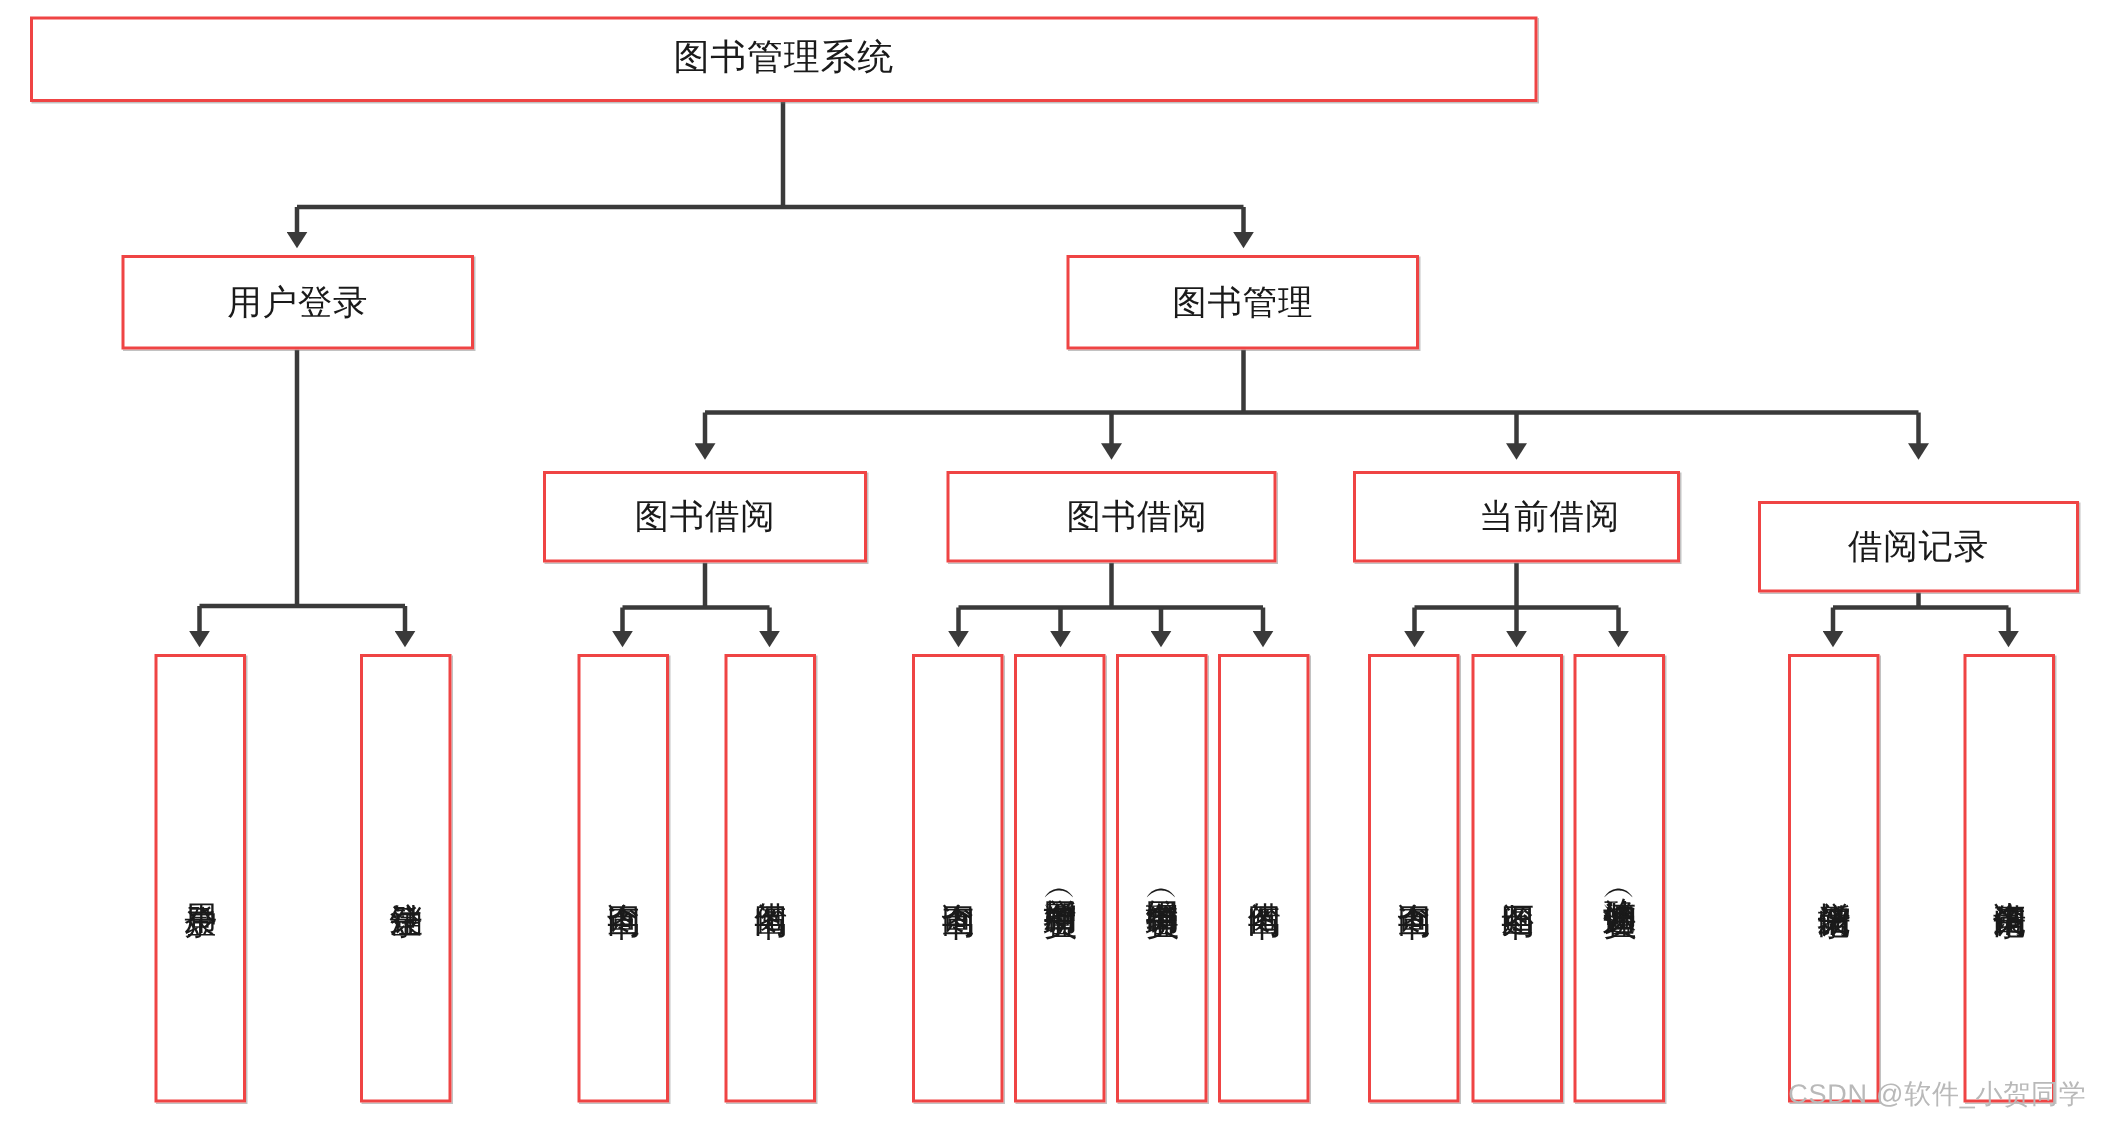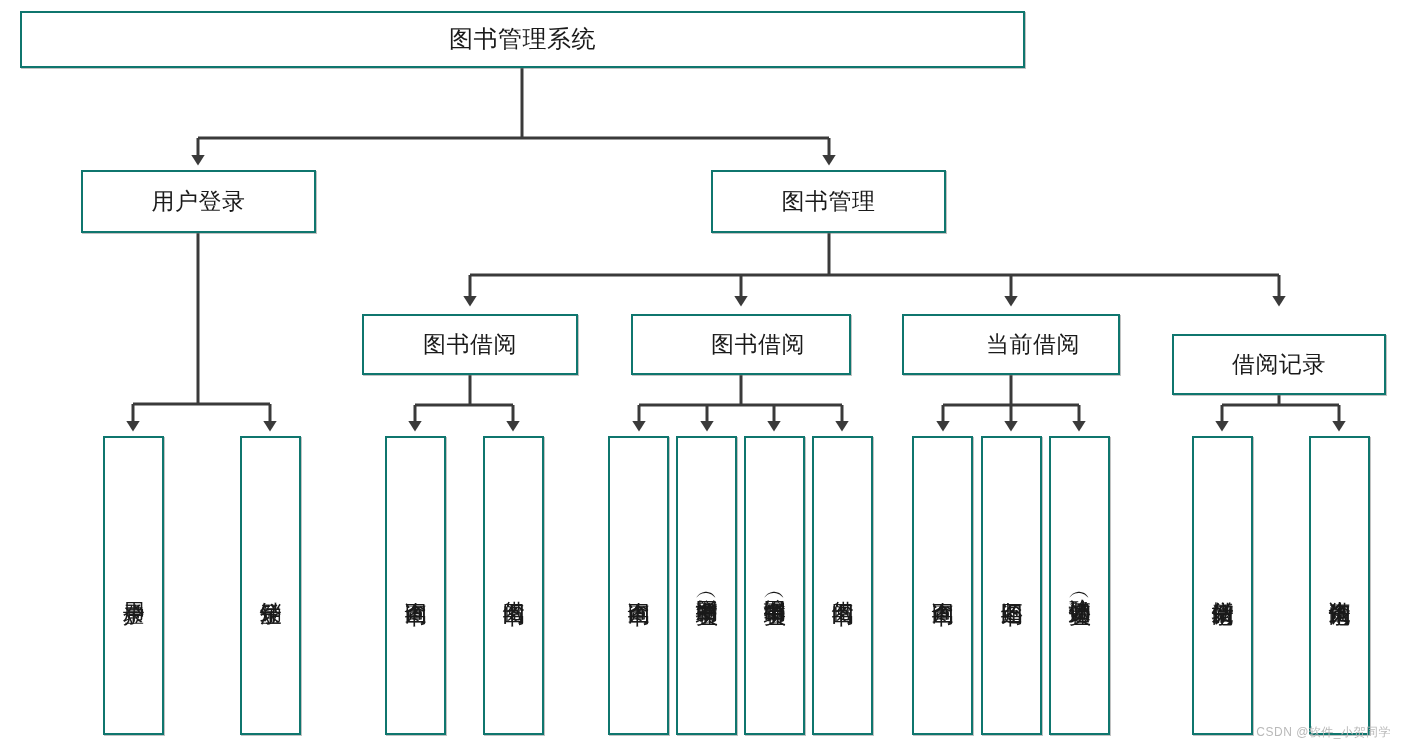--- a/index.html
+++ b/index.html
@@ -7,21 +7,21 @@
     width:1405px;height:747px;
     font-family:"Liberation Sans","DejaVu Sans",sans-serif;
     overflow:hidden;
   }
   #canvas{position:relative;width:1405px;height:747px;background:#fff;}
   svg.wires{position:absolute;left:0;top:0;width:1405px;height:747px;}
   .node{
     position:absolute;
     box-sizing:border-box;
     background:#ffffff;
-    border:2px solid #0f766e;
+    border:2px solid #ef4444;
     box-shadow:1px 1px 0 rgba(120,120,120,.45);
     display:flex;align-items:center;justify-content:center;
     color:#1a1a1a;
     line-height:1.12;
   }
   .node.horiz{font-size:23px;letter-spacing:.5px;}
   .node.vert{
     font-size:22px;
     letter-spacing:1px;
     writing-mode:vertical-rl;
@@ -29,21 +29,21 @@
     padding:10px 0;
     align-items:center;
     justify-content:center;
     text-align:center;
   }
   .node.vert span{display:block;}
   #title-node{font-size:24px;}
   .watermark{
     position:absolute;
     right:14px;bottom:6px;
-    font-size:12px;
+    font-size:18px;
     color:#b9b9b9;
     white-space:nowrap;
     letter-spacing:.5px;
   }
 </style>
 </head>
 <body>
 
 <div id="canvas">
 

